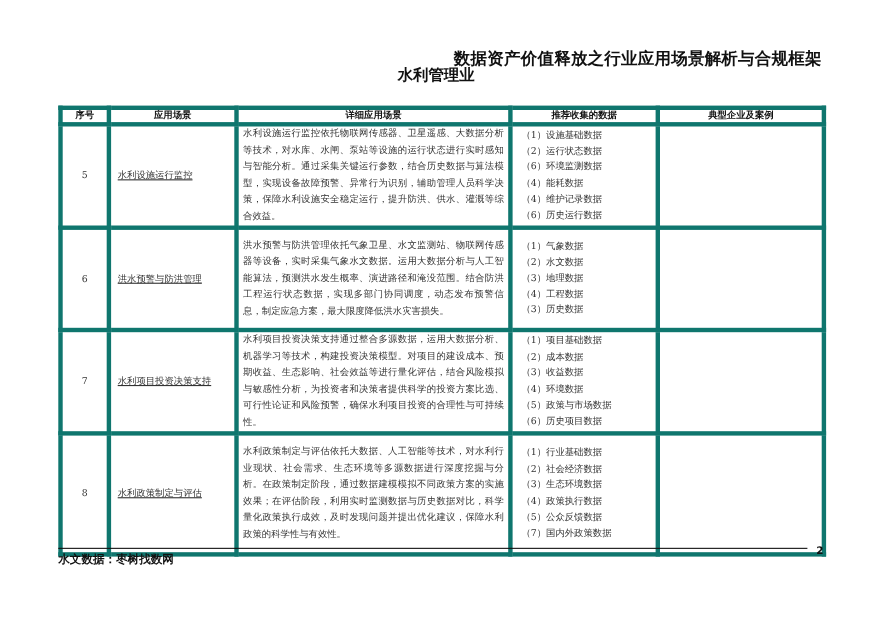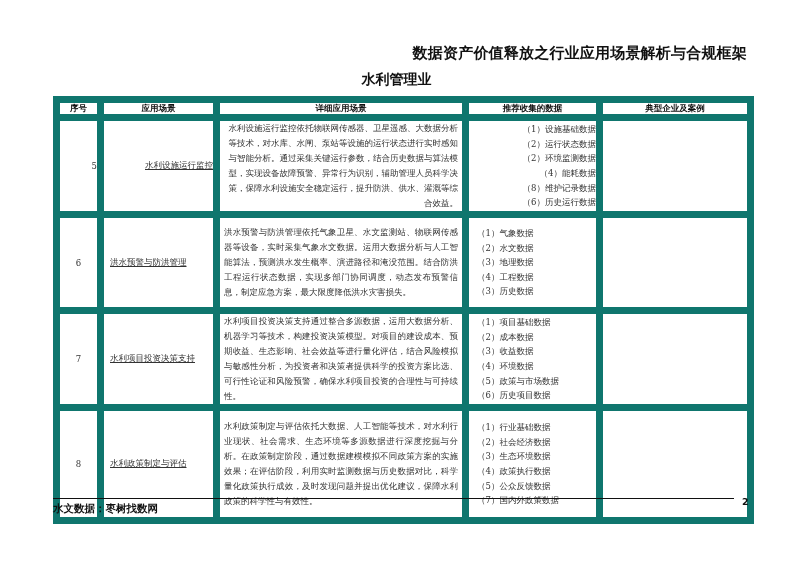--- a/index.html
+++ b/index.html
@@ -20,39 +20,39 @@
       top: 44px;
       right: 46px;
       font-family: "DejaVu Sans", "Liberation Sans", sans-serif;
       font-weight: bold;
       font-size: 15px;
       letter-spacing: 0.2px;
       color: #111;
     }
     .section-title {
       position: absolute;
-      top: 71px;
+      top: 60px;
       left: 0;
       width: 793px;
       text-align: center;
       font-family: "DejaVu Sans", "Liberation Sans", sans-serif;
       font-weight: bold;
       font-size: 14px;
       color: #111;
     }
     table.main {
       position: absolute;
       top: 96px;
       left: 53px;
       width: 694px;
       border-collapse: collapse;
       table-layout: fixed;
     }
     table.main th, table.main td {
-      border: 7px solid #0f766e;
+      border: 4px solid #0f766e;
       padding: 0;
       vertical-align: middle;
     }
     table.main th {
       height: 11px;
       font-family: "DejaVu Sans", "Liberation Sans", sans-serif;
       font-weight: bold;
       font-size: 8.5px;
       text-align: center;
       line-height: 11px;
@@ -85,21 +85,21 @@
       color: #333;
     }
     td.data ul {
       list-style: none;
       margin: 0;
       padding: 0;
     }
     td.cases {
       font-size: 8.5px;
     }
-    tr.r1 td { height: 89px; text-align: right; }
+    tr.r1 td { height: 89px; }
     tr.r2 td { height: 89px; }
     tr.r3 td { height: 88px; }
     tr.r4 td { height: 106px; }
     .footer-rule {
       position: absolute;
       top: 498px;
       left: 53px;
       width: 681px;
       height: 1px;
       background: #111;
@@ -149,23 +149,23 @@
   </thead>
   <tbody>
     <tr class="r1">
       <td class="seq">5</td>
       <td class="scene">水利设施运行监控</td>
       <td class="detail">水利设施运行监控依托物联网传感器、卫星遥感、大数据分析等技术，对水库、水闸、泵站等设施的运行状态进行实时感知与智能分析。通过采集关键运行参数，结合历史数据与算法模型，实现设备故障预警、异常行为识别，辅助管理人员科学决策，保障水利设施安全稳定运行，提升防洪、供水、灌溉等综合效益。</td>
       <td class="data">
         <ul>
           <li>（1）设施基础数据</li>
           <li>（2）运行状态数据</li>
-          <li>（2）环境监测数据</li>
+          <li>（6）环境监测数据</li>
           <li>（4）能耗数据</li>
-          <li>（8）维护记录数据</li>
+          <li>（4）维护记录数据</li>
           <li>（6）历史运行数据</li>
         </ul>
       </td>
       <td class="cases"></td>
     </tr>
     <tr class="r2">
       <td class="seq">6</td>
       <td class="scene">洪水预警与防洪管理</td>
       <td class="detail">洪水预警与防洪管理依托气象卫星、水文监测站、物联网传感器等设备，实时采集气象水文数据。运用大数据分析与人工智能算法，预测洪水发生概率、演进路径和淹没范围。结合防洪工程运行状态数据，实现多部门协同调度，动态发布预警信息，制定应急方案，最大限度降低洪水灾害损失。</td>
       <td class="data">

